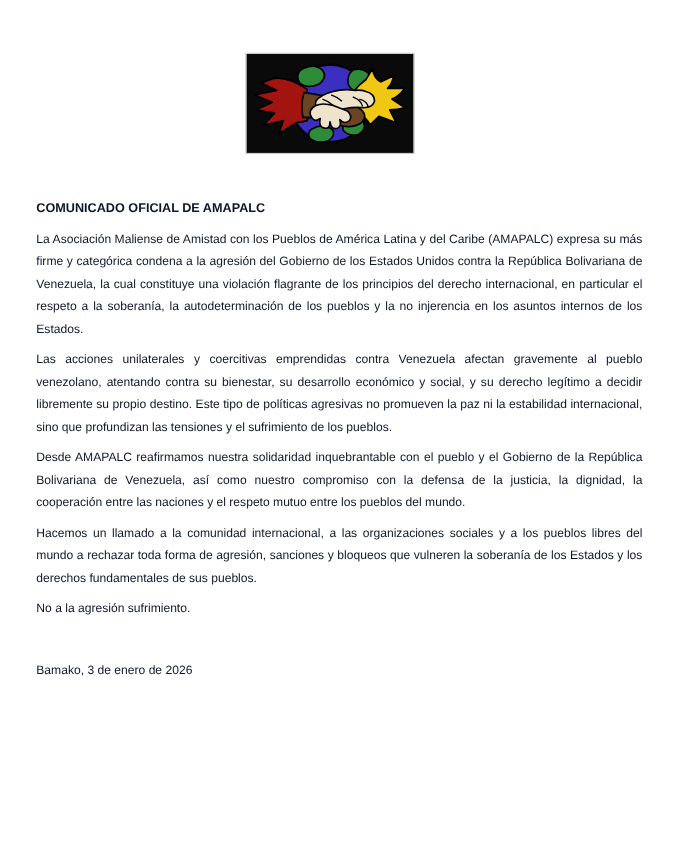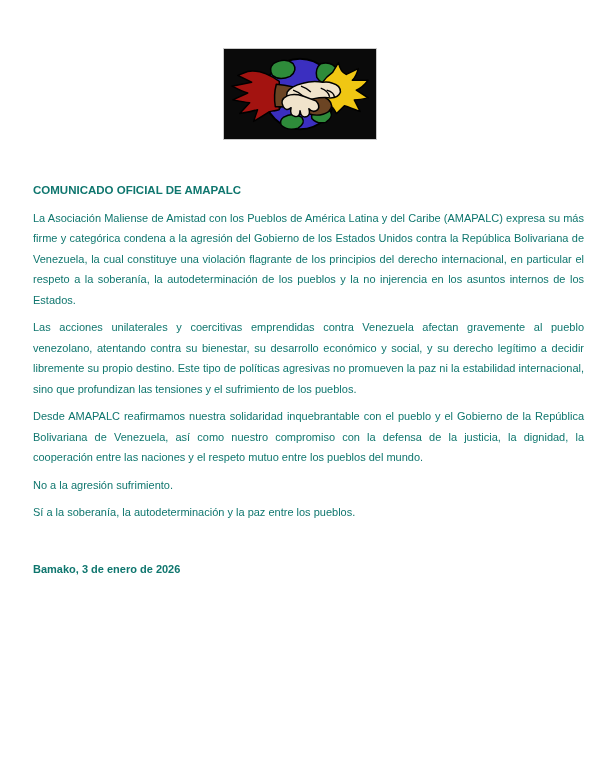--- a/index.html
+++ b/index.html
@@ -7,21 +7,21 @@
     padding: 0;
     background: #ffffff;
   }
   .page {
     position: relative;
     width: 615px;
     height: 747px;
     background: #ffffff;
     overflow: hidden;
     font-family: "Liberation Sans", "DejaVu Sans", sans-serif;
-    color: #0f766e;
+    color: #0f172a;
   }
   .logo-frame {
     position: absolute;
     left: 223px;
     top: 48px;
     width: 154px;
     height: 92px;
     box-sizing: border-box;
     border: 1px solid #c9c9c9;
   }
@@ -43,21 +43,20 @@
   }
   .doc-title {
     font-weight: bold;
     font-size: 11.5px;
   }
   .para {
     text-align: justify;
   }
   .dateline {
     margin-top: 36px !important;
-    font-weight: bold;
   }
 </style>
 </head>
 <body>
 
 <div class="page">
 
   <div class="logo-frame">
     <svg viewBox="0 0 154 92" preserveAspectRatio="none">
 
@@ -90,18 +89,18 @@
         <path d="M98 40 Q106 43 107 49"></path>
       </g>
     </svg>
   </div>
 
   <div class="content">
     <p class="doc-title">COMUNICADO OFICIAL DE AMAPALC</p>
     <p class="para">La Asociación Maliense de Amistad con los Pueblos de América Latina y del Caribe (AMAPALC) expresa su más firme y categórica condena a la agresión del Gobierno de los Estados Unidos contra la República Bolivariana de Venezuela, la cual constituye una violación flagrante de los principios del derecho internacional, en particular el respeto a la soberanía, la autodeterminación de los pueblos y la no injerencia en los asuntos internos de los Estados.</p>
     <p class="para">Las acciones unilaterales y coercitivas emprendidas contra Venezuela afectan gravemente al pueblo venezolano, atentando contra su bienestar, su desarrollo económico y social, y su derecho legítimo a decidir libremente su propio destino. Este tipo de políticas agresivas no promueven la paz ni la estabilidad internacional, sino que profundizan las tensiones y el sufrimiento de los pueblos.</p>
     <p class="para">Desde AMAPALC reafirmamos nuestra solidaridad inquebrantable con el pueblo y el Gobierno de la República Bolivariana de Venezuela, así como nuestro compromiso con la defensa de la justicia, la dignidad, la cooperación entre las naciones y el respeto mutuo entre los pueblos del mundo.</p>
+    <p class="para">Hacemos un llamado a la comunidad internacional, a las organizaciones sociales y a los pueblos libres del mundo a rechazar toda forma de agresión, sanciones y bloqueos que vulneren la soberanía de los Estados y los derechos fundamentales de sus pueblos.</p>
     <p class="para">No a la agresión sufrimiento.</p>
-    <p class="para">Sí a la soberanía, la autodeterminación y la paz entre los pueblos.</p>
     <p class="dateline">Bamako, 3 de enero de 2026</p>
   </div>
 
 </div>
 
 </body></html>

